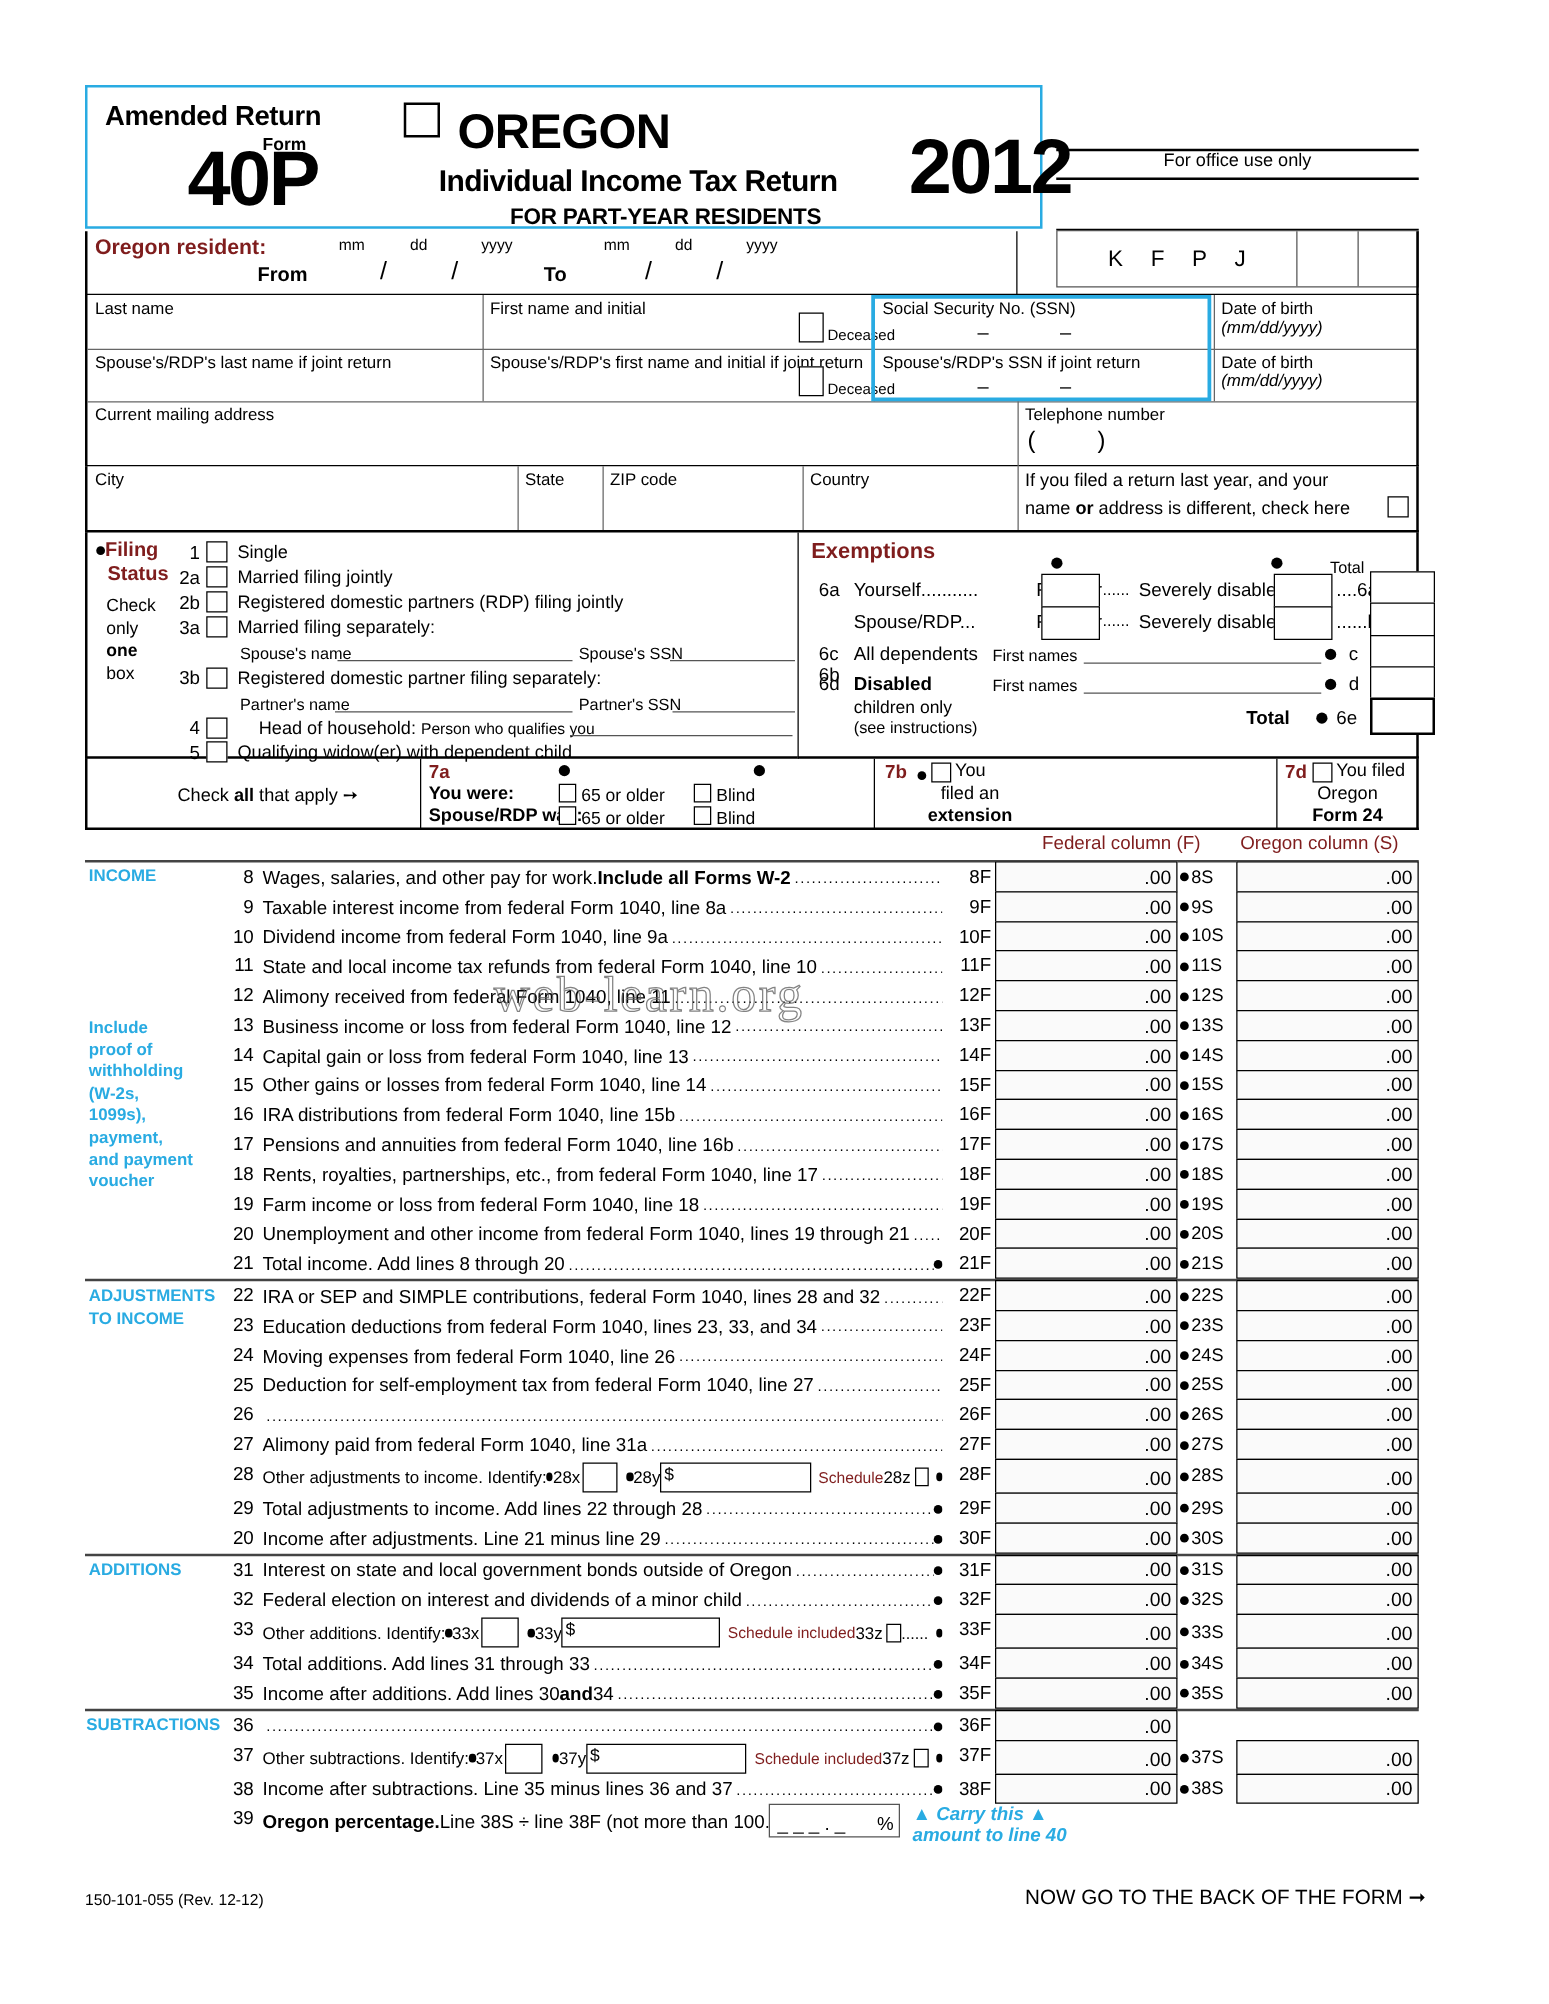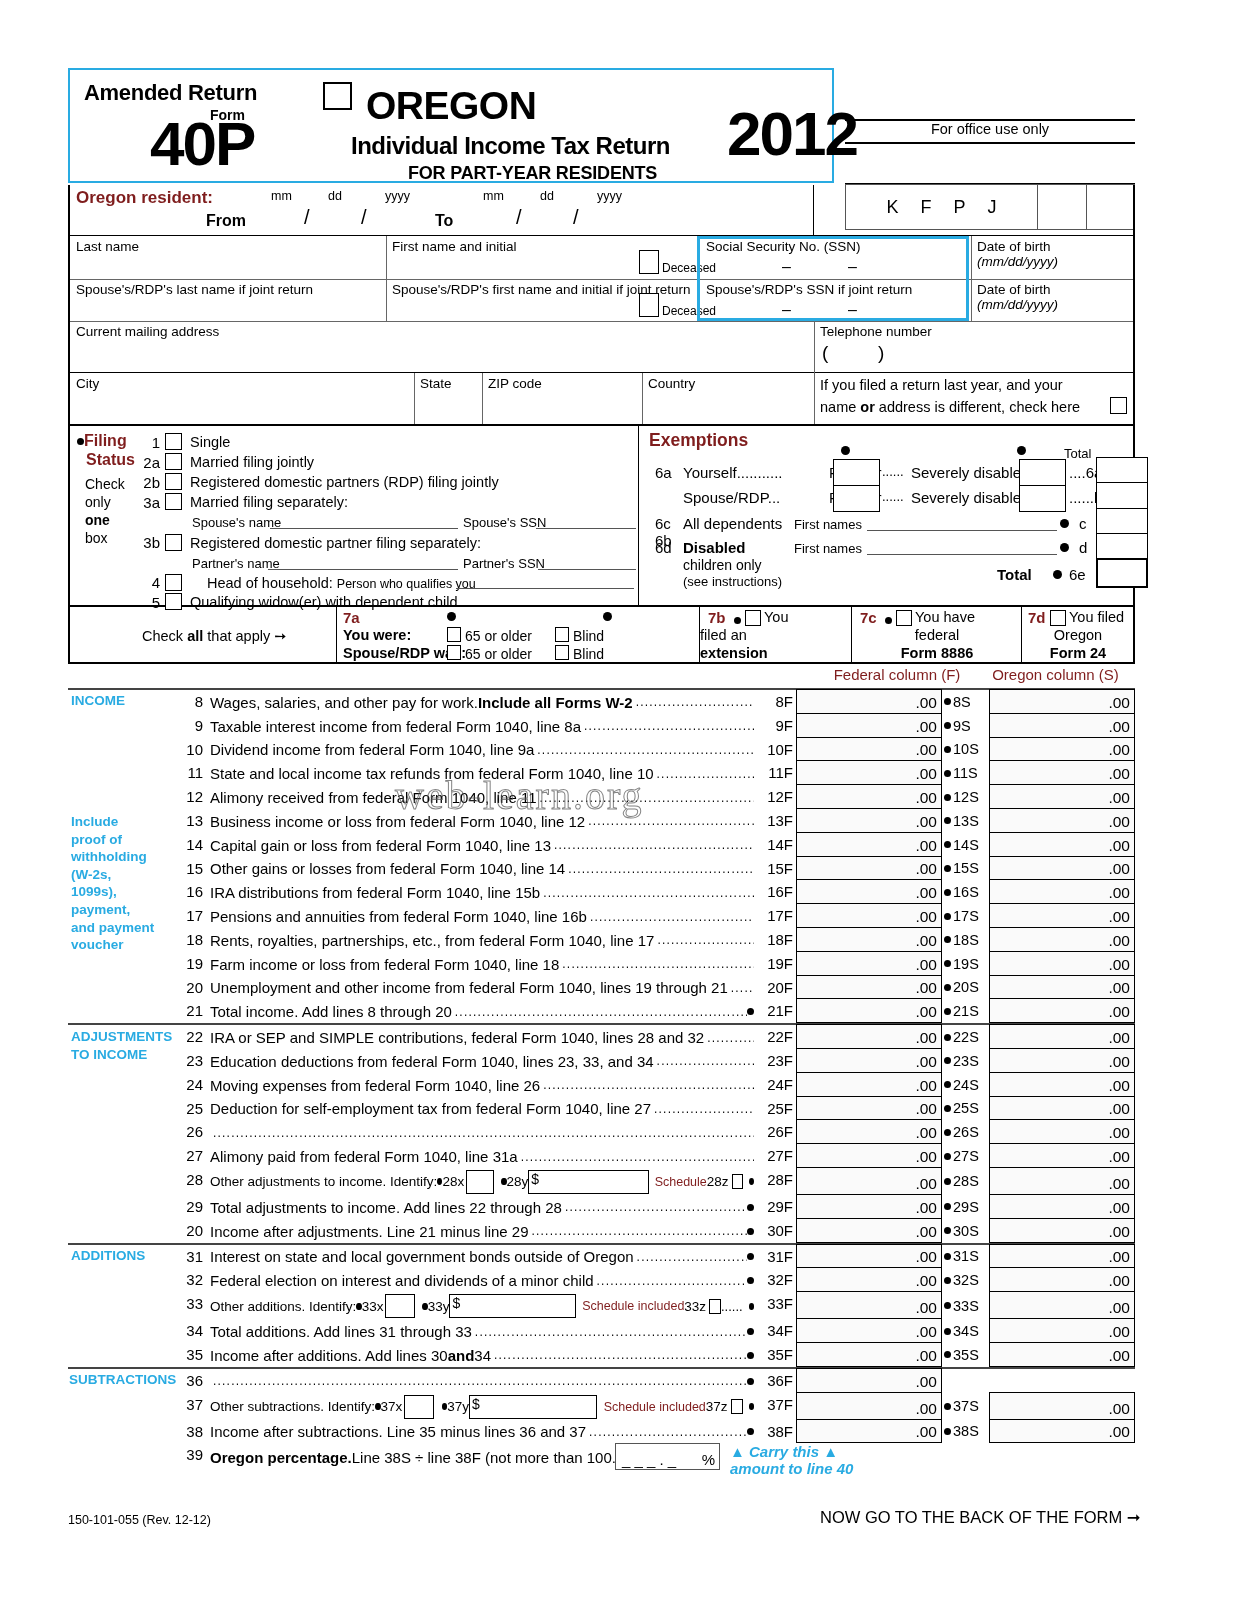--- a/index.html
+++ b/index.html
@@ -333,37 +333,29 @@
       <div class="bx ckbox" style="position:absolute; left:110px; top:20px; width:14px; height:15px;"></div>
       <div style="position:absolute; left:128px; top:21px; font-size:14px;">65 or older</div>
       <div class="bx ckbox" style="position:absolute; left:218px; top:20px; width:14px; height:15px;"></div>
       <div style="position:absolute; left:236px; top:21px; font-size:14px;">Blind</div>
       <div class="bx ckbox" style="position:absolute; left:110px; top:38px; width:14px; height:15px;"></div>
       <div style="position:absolute; left:128px; top:39px; font-size:14px;">65 or older</div>
       <div class="bx ckbox" style="position:absolute; left:218px; top:38px; width:14px; height:15px;"></div>
       <div style="position:absolute; left:236px; top:39px; font-size:14px;">Blind</div>
     </div>
 
-    <div class="c7" style="left:629px; width:152px; text-decoration:underline;">
+    <div class="c7" style="left:629px; width:152px; text-align:center;text-decoration:underline;">
       <div class="cy bold" style="position:absolute; left:8px; top:2px; font-size:15px;">7b</div>
       <span class="dot" style="position:absolute; left:34px; top:10px;"></span>
       <div class="bx ckbox" style="position:absolute; left:45px; top:3px; width:16px; height:16px;"></div>
       <div style="position:absolute; left:64px; top:2px; font-size:14.5px;">You</div>
       <div style="position:absolute; left:0; top:20px; width:152px; font-size:14.5px;">filed an</div>
       <div class="bold" style="position:absolute; left:0; top:38px; width:152px; font-size:14.5px;">extension</div>
     </div>
 
-    <div class="c7" style="left:781px; width:170px; text-align:center;">
-      <div class="cy bold" style="position:absolute; left:8px; top:2px; font-size:15px;">7c</div>
-      <span class="dot" style="position:absolute; left:33px; top:10px;"></span>
-      <div class="bx ckbox" style="position:absolute; left:44px; top:3px; width:16px; height:16px;"></div>
-      <div style="position:absolute; left:63px; top:2px; font-size:14.5px;">You have</div>
-      <div style="position:absolute; left:0; top:20px; width:170px; font-size:14.5px;">federal</div>
-      <div class="bold" style="position:absolute; left:0; top:38px; width:170px; font-size:14.5px;">Form 8886</div>
-    </div>
 
     <div class="c7" style="left:951px; width:112px; text-align:center;">
       <div class="cy bold" style="position:absolute; left:6px; top:2px; font-size:15px;">7d</div>
       <div class="bx ckbox" style="position:absolute; left:28px; top:3px; width:16px; height:16px;"></div>
       <div style="position:absolute; left:47px; top:2px; font-size:14.5px;">You filed</div>
       <div style="position:absolute; left:0; top:20px; width:112px; font-size:14.5px;">Oregon</div>
       <div class="bold" style="position:absolute; left:0; top:38px; width:112px; font-size:14.5px;">Form 24</div>
     </div>
   </div>
 

